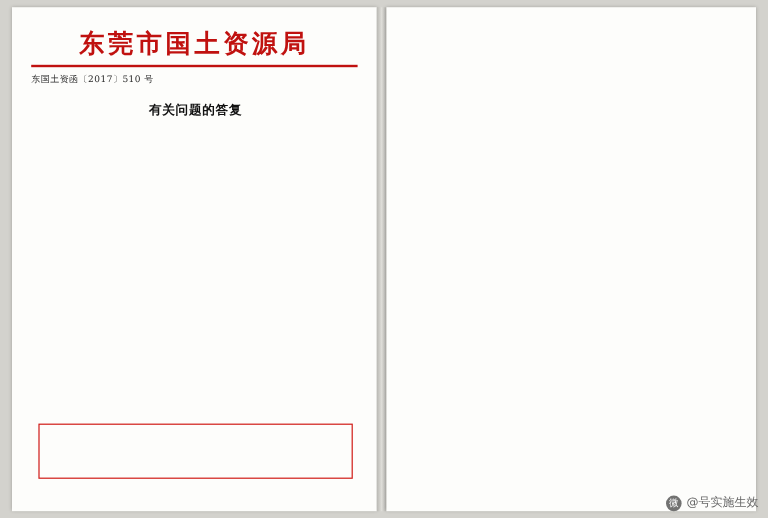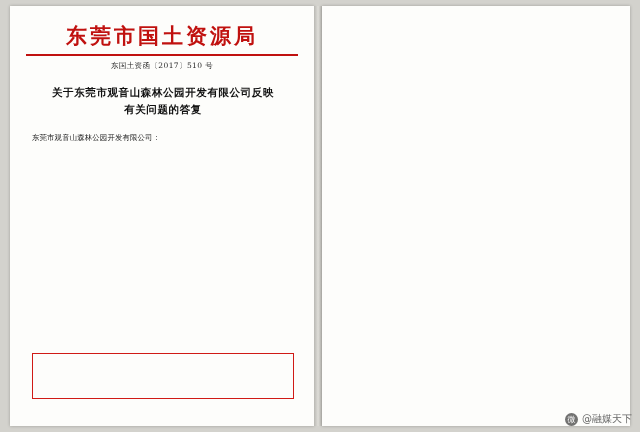--- a/index.html
+++ b/index.html
@@ -63,21 +63,21 @@
     line-height: 1.1;
     white-space: nowrap;
   }
   .lh-rule {
     margin-top: 7px;
     height: 2px;
     background: #c0110f;
   }
   .doc-no {
     margin-top: 5px;
-    text-align: center;
+    text-align: left;
     font-family: "DejaVu Serif", serif;
     font-size: 7.5px;
     color: #2a2a2a;
     letter-spacing: 0.4px;
   }
 
   
   .doc-title {
     position: absolute;
     left: 22px;
@@ -152,41 +152,39 @@
 
   <div class="sheet sheet-left">
 
     <div class="letterhead">
       <div class="lh-title">东莞市国土资源局</div>
       <div class="lh-rule"></div>
       <div class="doc-no">东国土资函〔2017〕510 号</div>
     </div>
 
     <div class="doc-title">
-      <div>关于东莞市观音山森林公园开发有限公司反映</div>
       <div>有关问题的答复</div>
     </div>
 
     <div class="body-left">
-      <div class="para">东莞市观音山森林公园开发有限公司：</div>
     </div>
 
     <div class="redbox"></div>
   </div>
 
   <div class="gutter"></div>
 
   <div class="sheet sheet-right">
     
 
     
 
     
     
     
   </div>
 
   <div class="watermark">
     <span class="wb-logo">微</span>
-    <span>@融媒天下</span>
+    <span>@号实施生效</span>
   </div>
 
 </div>
 
 </body></html>

